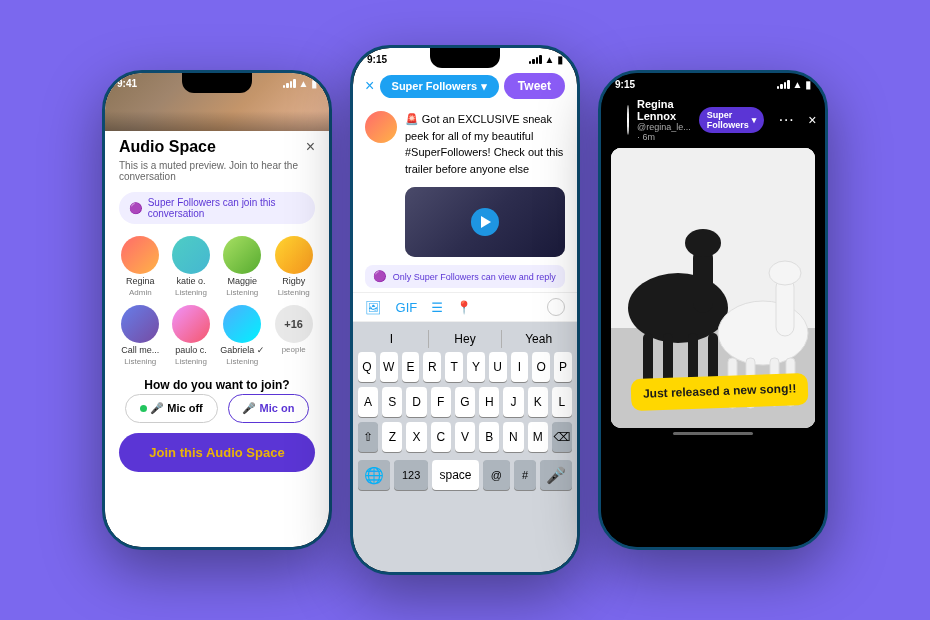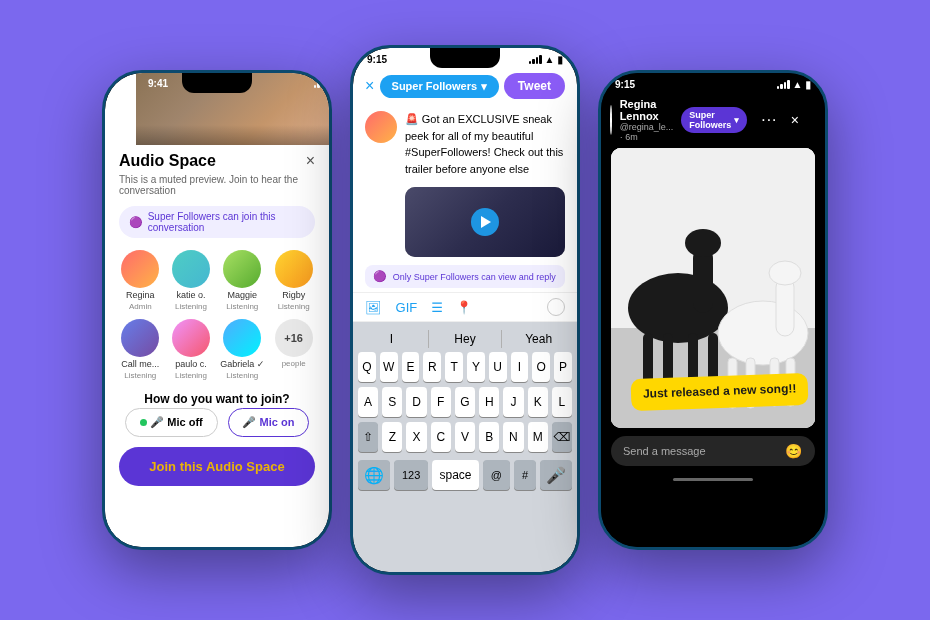--- a/index.html
+++ b/index.html
@@ -69,25 +69,24 @@
 
     
     .p1-bg {
       background: #fff;
       height: 100%;
       display: flex;
       flex-direction: column;
     }
     .p1-header-img {
       width: 100%;
-      height: 72px;
+      height: 58px;
       background: linear-gradient(135deg, #8B7355 0%, #A0856C 30%, #C4956A 60%, #E8B89A 100%);
       position: relative;
       overflow: hidden;
-      margin-left: 31px;
     }
     .p1-header-img::after {
       content: '';
       position: absolute;
       bottom: 0; left: 0; right: 0;
       height: 20px;
       background: linear-gradient(to bottom, transparent, rgba(0,0,0,0.3));
     }
     .p1-status-bar {
       position: absolute;
@@ -459,21 +458,20 @@
       padding: 6px 14px 2px;
       color: #fff;
       font-size: 10px;
       font-weight: 700;
     }
     .story-header {
       display: flex;
       align-items: center;
       padding: 6px 26px;
       gap: 8px;
-      justify-content: flex-end;
     }
     .story-avatar {
       width: 30px;
       height: 30px;
       border-radius: 50%;
       background: linear-gradient(135deg, #FF6B6B, #FFB347);
       border: 1.5px solid #fff;
     }
     .story-user-info {
       flex: 1;
@@ -846,23 +844,19 @@
               <rect x="162" y="210" width="9" height="48" rx="4" fill="#f0f0f0" stroke="#ddd" stroke-width="1"></rect>
               <rect x="178" y="210" width="9" height="48" rx="4" fill="#f0f0f0" stroke="#ddd" stroke-width="1"></rect>
             </svg>
           </div>
 
           <div class="story-sticker">
             <div class="story-sticker-text">Just released a new song!!</div>
           </div>
         </div>
 
-        <div class="story-message-bar">
-          <span class="story-message-placeholder">Send a message</span>
-          <span class="story-emoji-btn">😊</span>
-        </div>
 
         <div class="story-home-bar"></div>
       </div>
     </div>
   </div>
 
 </div>
 
 </body></html>

